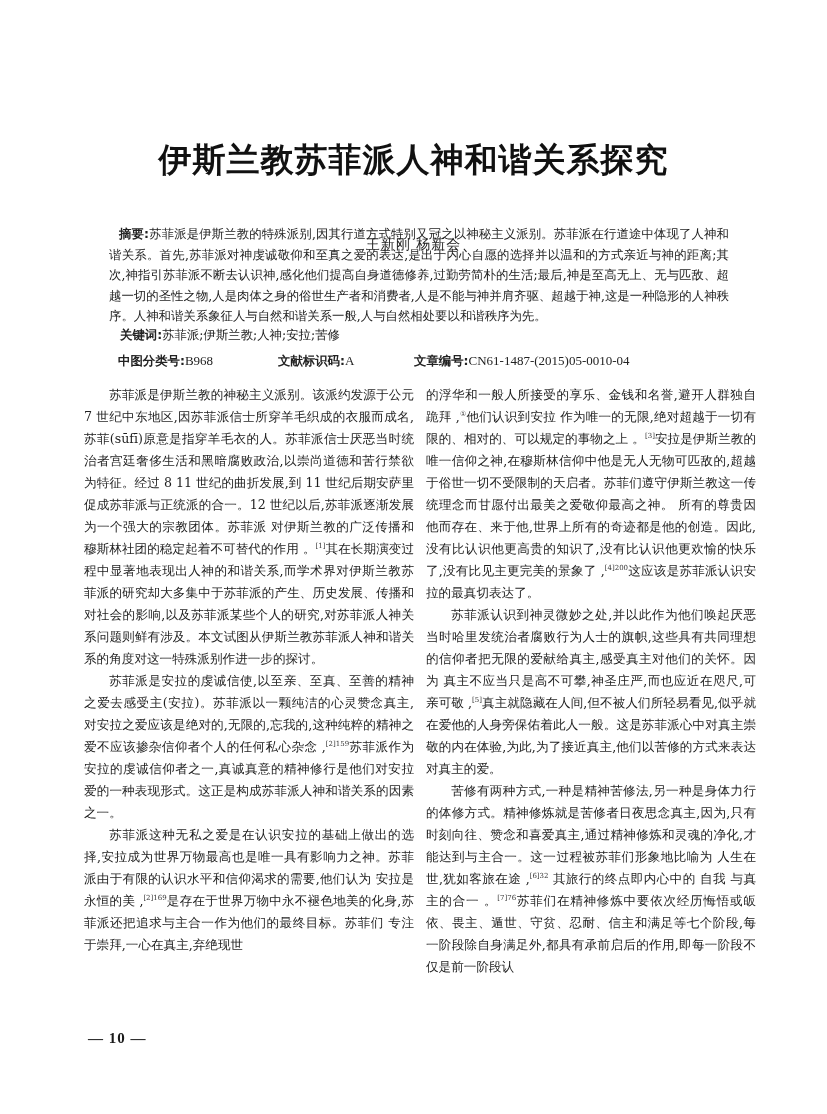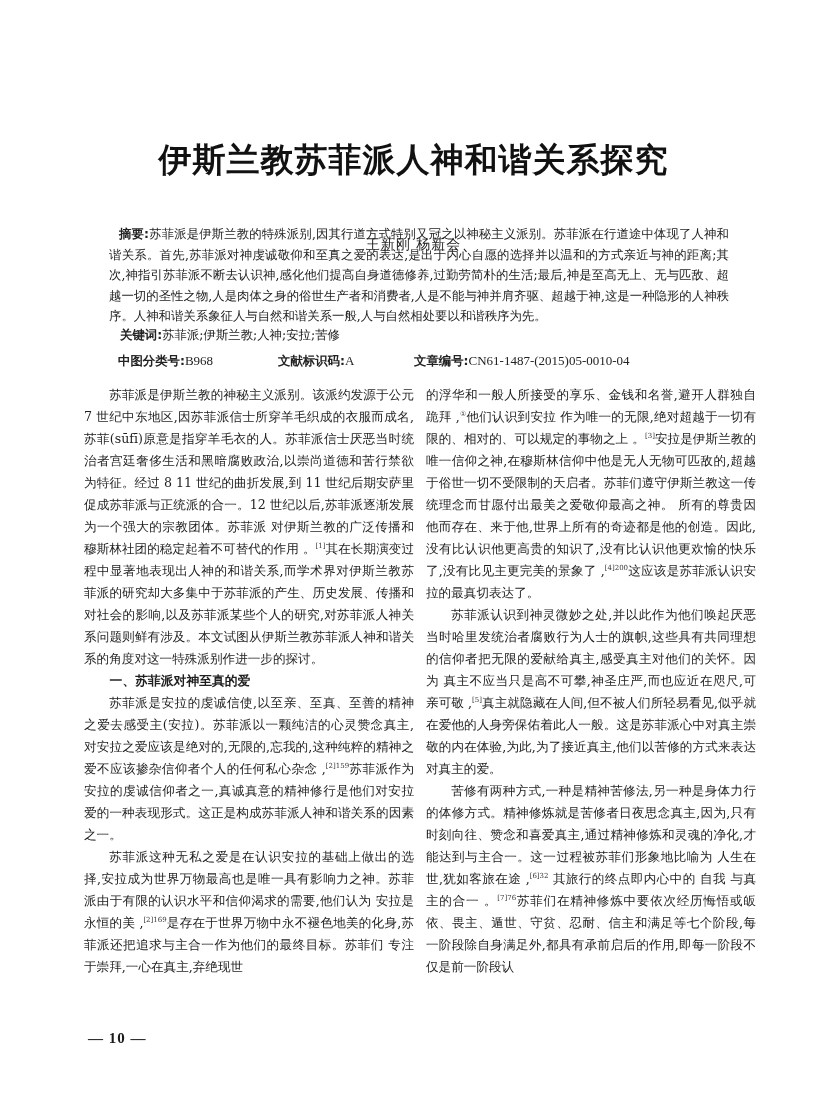--- a/index.html
+++ b/index.html
@@ -41,21 +41,20 @@
   </div>
 
   <div class="meta">
     <span class="item" style="left:0"><span class="lead">中图分类号:</span><span class="val">B968</span></span>
     <span class="item" style="left:160px"><span class="lead">文献标识码:</span><span class="val">A</span></span>
     <span class="item" style="left:296px"><span class="lead">文章编号:</span><span class="val">CN61-1487-(2015)05-0010-04</span></span>
   </div>
 
   <div class="col left">
     <p><span>苏菲派是伊斯兰教的神秘主义派别。该派约发源于公元 7 世纪中东地区,因苏菲派信士所穿羊毛织成的衣服而成名,苏菲(sūfī)原意是指穿羊毛衣的人。苏菲派信士厌恶当时统治者宫廷奢侈生活和黑暗腐败政治,以崇尚道德和苦行禁欲为特征。经过 8   11 世纪的曲折发展,到 11 世纪后期安萨里促成苏菲派与正统派的合一。12 世纪以后,苏菲派逐渐发展为一个强大的宗教团体。苏菲派   对伊斯兰教的广泛传播和穆斯林社团的稳定起着不可替代的作用  。</span><sup>[1]</sup><span>其在长期演变过程中显著地表现出人神的和谐关系,而学术界对伊斯兰教苏菲派的研究却大多集中于苏菲派的产生、历史发展、传播和对社会的影响,以及苏菲派某些个人的研究,对苏菲派人神关系问题则鲜有涉及。本文试图从伊斯兰教苏菲派人神和谐关系的角度对这一特殊派别作进一步的探讨。</span></p>
-    <h2>一、苏菲派对神至真的爱</h2>
     <p><span>苏菲派是安拉的虔诚信使,以至亲、至真、至善的精神之爱去感受主(安拉)。苏菲派以一颗纯洁的心灵赞念真主,  对安拉之爱应该是绝对的,无限的,忘我的,这种纯粹的精神之爱不应该掺杂信仰者个人的任何私心杂念  ,</span><sup>[2]159</sup><span>苏菲派作为安拉的虔诚信仰者之一,真诚真意的精神修行是他们对安拉爱的一种表现形式。这正是构成苏菲派人神和谐关系的因素之一。</span></p>
     <p><span>苏菲派这种无私之爱是在认识安拉的基础上做出的选择,安拉成为世界万物最高也是唯一具有影响力之神。苏菲派由于有限的认识水平和信仰渴求的需要,他们认为   安拉是永恒的美  ,</span><sup>[2]169</sup><span>是存在于世界万物中永不褪色地美的化身,苏菲派还把追求与主合一作为他们的最终目标。苏菲们   专注于崇拜,一心在真主,弃绝现世</span></p>
   </div>
 
   <div class="col right">
     <p class="noindent"><span>的浮华和一般人所接受的享乐、金钱和名誉,避开人群独自跪拜  ,</span><sup>①</sup><span>他们认识到安拉   作为唯一的无限,绝对超越于一切有限的、相对的、可以规定的事物之上  。</span><sup>[3]</sup><span>安拉是伊斯兰教的唯一信仰之神,在穆斯林信仰中他是无人无物可匹敌的,超越于俗世一切不受限制的天启者。苏菲们遵守伊斯兰教这一传统理念而甘愿付出最美之爱敬仰最高之神。  所有的尊贵因他而存在、来于他,世界上所有的奇迹都是他的创造。因此,没有比认识他更高贵的知识了,没有比认识他更欢愉的快乐了,没有比见主更完美的景象了  ,</span><sup>[4]200</sup><span>这应该是苏菲派认识安拉的最真切表达了。</span></p>
     <p><span>苏菲派认识到神灵微妙之处,并以此作为他们唤起厌恶当时哈里发统治者腐败行为人士的旗帜,这些具有共同理想的信仰者把无限的爱献给真主,感受真主对他们的关怀。因为   真主不应当只是高不可攀,神圣庄严,而也应近在咫尺,可亲可敬  ,</span><sup>[5]</sup><span>真主就隐藏在人间,但不被人们所轻易看见,似乎就在爱他的人身旁保佑着此人一般。这是苏菲派心中对真主崇敬的内在体验,为此,为了接近真主,他们以苦修的方式来表达对真主的爱。</span></p>
     <p><span>苦修有两种方式,一种是精神苦修法,另一种是身体力行的体修方式。精神修炼就是苦修者日夜思念真主,因为,只有时刻向往、赞念和喜爱真主,通过精神修炼和灵魂的净化,才能达到与主合一。这一过程被苏菲们形象地比喻为   人生在世,犹如客旅在途  ,</span><sup>[6]32</sup><span>  其旅行的终点即内心中的   自我   与真主的合一  。</span><sup>[7]76</sup><span>苏菲们在精神修炼中要依次经历悔悟或皈依、畏主、遁世、守贫、忍耐、信主和满足等七个阶段,每一阶段除自身满足外,都具有承前启后的作用,即每一阶段不仅是前一阶段认</span></p>
   </div>
 

